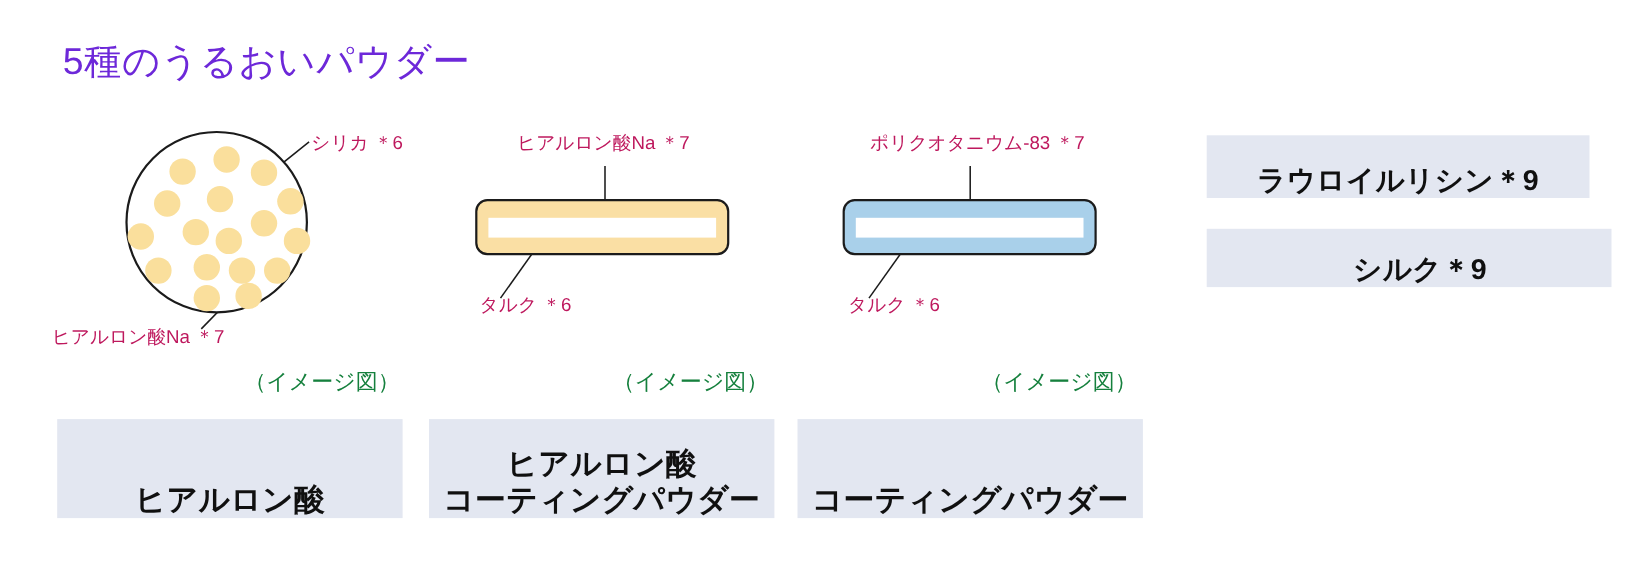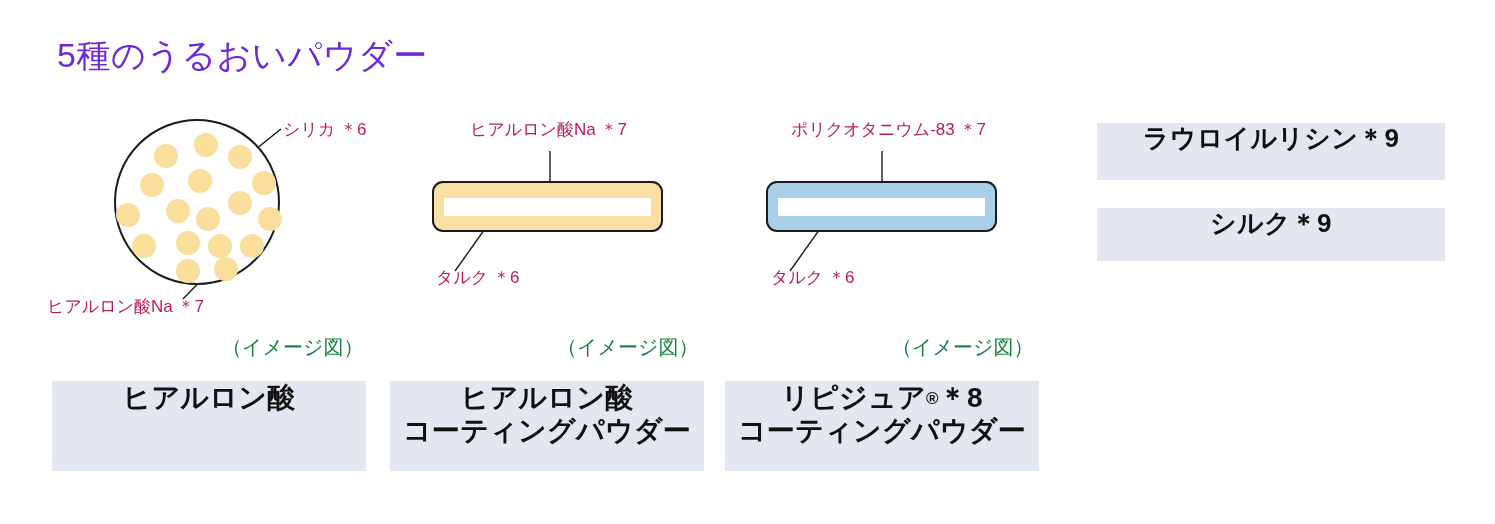--- a/index.html
+++ b/index.html
@@ -95,21 +95,21 @@
     white-space: nowrap;
   }
 
   
   .plate {
     position: absolute;
     background: #e3e7f1;
     display: flex;
     flex-direction: column;
     align-items: center;
-    justify-content: flex-start;
+    justify-content: flex-end;
     text-align: center;
     font-weight: bold;
     color: #101010;
     line-height: 1.18;
     letter-spacing: 0.3px;
   }
   .plate .line { display: block; white-space: nowrap; }
 
   .plate-col  { font-size: 28px; }
   .plate-side { font-size: 26px; }
@@ -188,23 +188,22 @@
 <div class="plate plate-col" style="left:52px; top:381px; width:314px; height:90px;">
   <span class="line">ヒアルロン酸</span>
 </div>
 
 <div class="plate plate-col" style="left:390px; top:381px; width:314px; height:90px;">
   <span class="line">ヒアルロン酸</span>
   <span class="line">コーティングパウダー</span>
 </div>
 
 <div class="plate plate-col" style="left:725px; top:381px; width:314px; height:90px;">
-  <span class="line">リピジュア<span class="reg">®</span>＊8</span>
   <span class="line">コーティングパウダー</span>
 </div>
 
 <div class="plate plate-side" style="left:1097px; top:123px; width:348px; height:57px;">
   <span class="line">ラウロイルリシン＊9</span>
 </div>
 
-<div class="plate plate-side" style="left:1097px; top:208px; width:348px; height:53px;">
+<div class="plate plate-side" style="left:1097px; top:208px; width:348px; height:53px;padding-left:20px;">
   <span class="line">シルク＊9</span>
 </div>
 
 </body></html>

